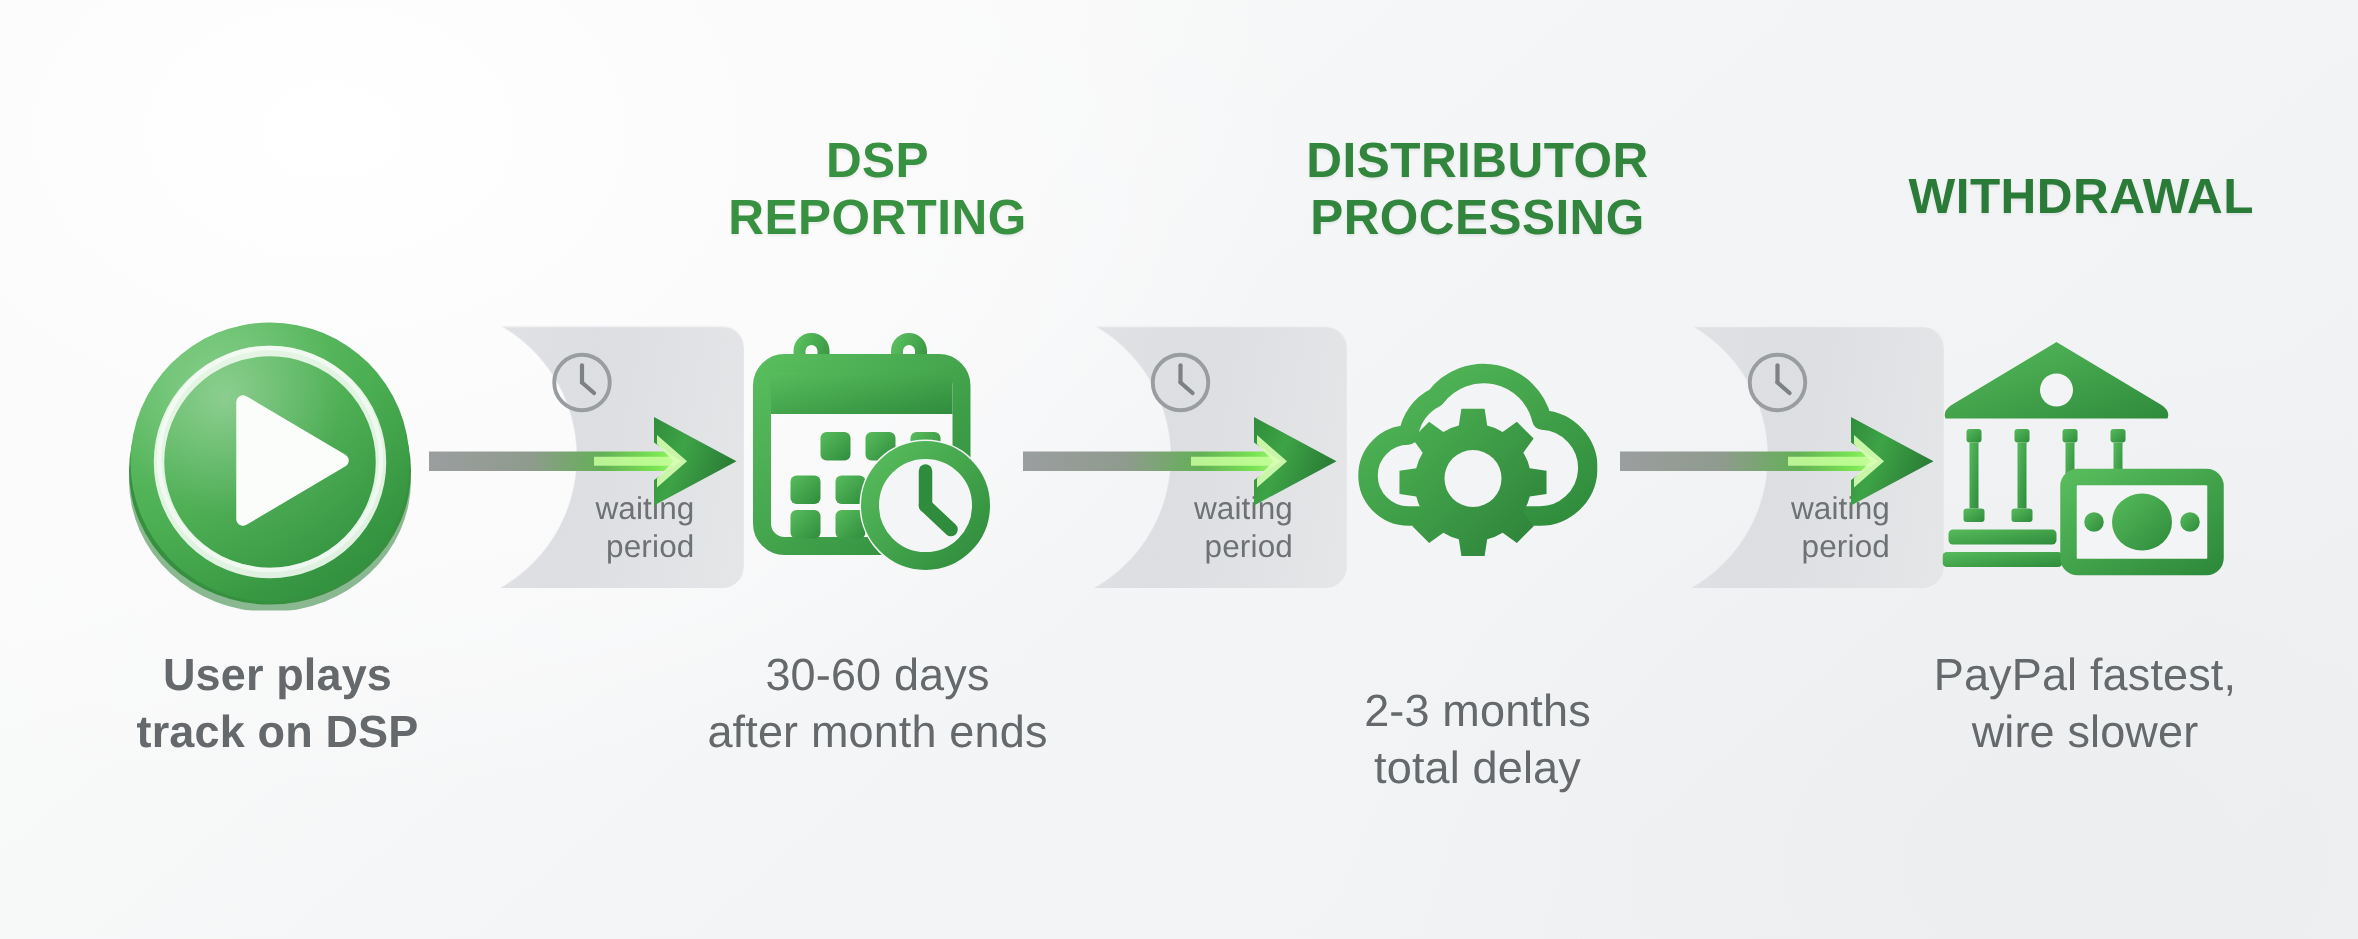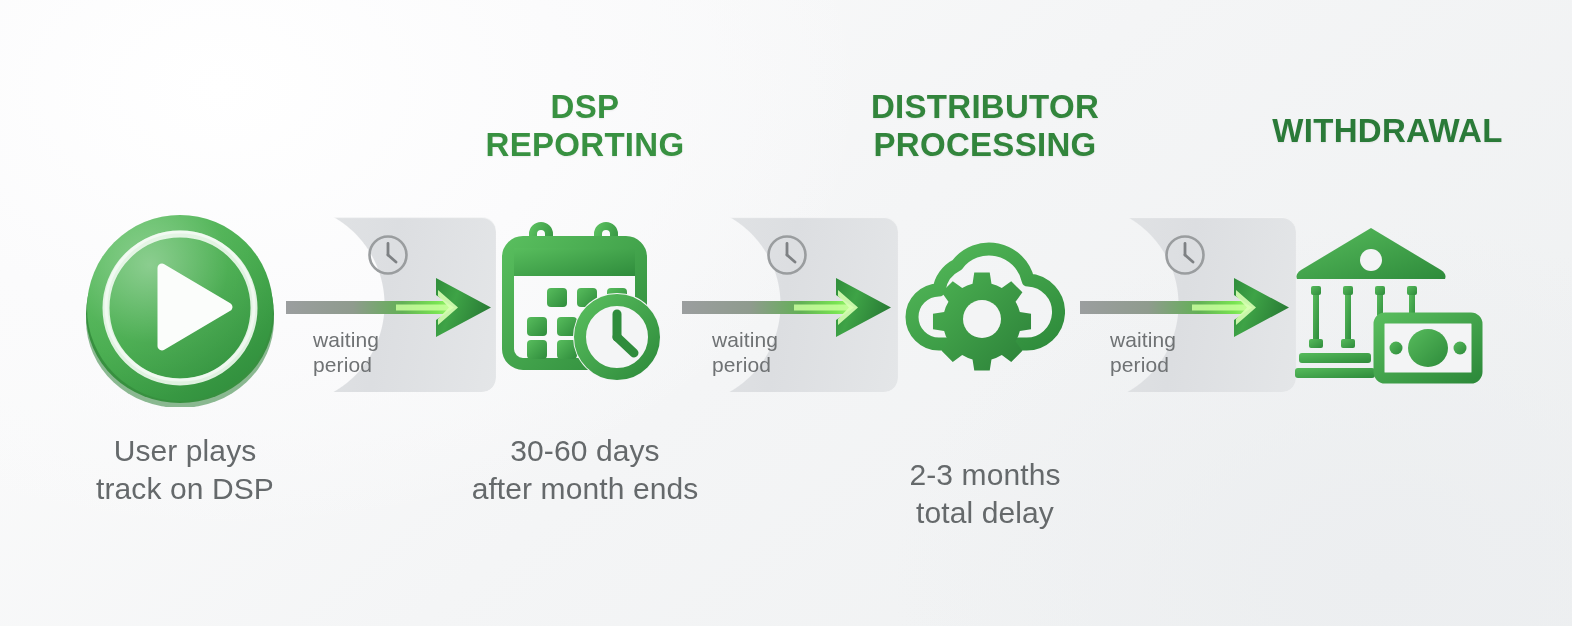--- a/index.html
+++ b/index.html
@@ -85,21 +85,21 @@
     width: 48px;
     height: 48px;
   }
 
   .band-label {
     position: absolute;
     bottom: 14px;
     left: 50%;
     transform: translateX(-50%) translateX(-8px);
     width: 150px;
-    text-align: left;
+    text-align: right;
     color: #6f7274;
     font-size: 21px;
     line-height: 1.18;
     white-space: pre-line;
     letter-spacing: 0.1px;
   }
 
   
   .arrow {
     position: absolute;
@@ -114,21 +114,21 @@
   
   .caption {
     position: absolute;
     text-align: center;
     color: #65696b;
     font-size: 30px;
     line-height: 1.28;
     white-space: pre-line;
     letter-spacing: 0.1px;
   }
-  .cap-1 { left: 50px;   width: 270px; top: 432px; }
+  .cap-1 { left: 50px;   width: 270px; top: 432px; font-weight: bold; }
   .cap-2 { left: 430px;  width: 310px; top: 432px; }
   .cap-3 { left: 845px;  width: 280px; top: 440px; margin-top: 16px; }
   .cap-4 { left: 1240px; width: 300px; top: 432px; }
 </style>
 </head>
 <body>
 
 <div id="stage">
 
   <div class="title title-3">DISTRIBUTOR
@@ -361,14 +361,16 @@
       <circle cx="165" cy="126" r="6.5" fill="url(#bankGrad)"></circle>
     </svg>
   </div>
 
   <div class="caption cap-1">User plays
 track on DSP</div>
   <div class="caption cap-2">30-60 days
 after month ends</div>
   <div class="caption cap-3">2-3 months
 total delay</div>
+  <div class="caption cap-4">PayPal fastest,
+wire slower</div>
 
 </div>
 
 </body></html>

